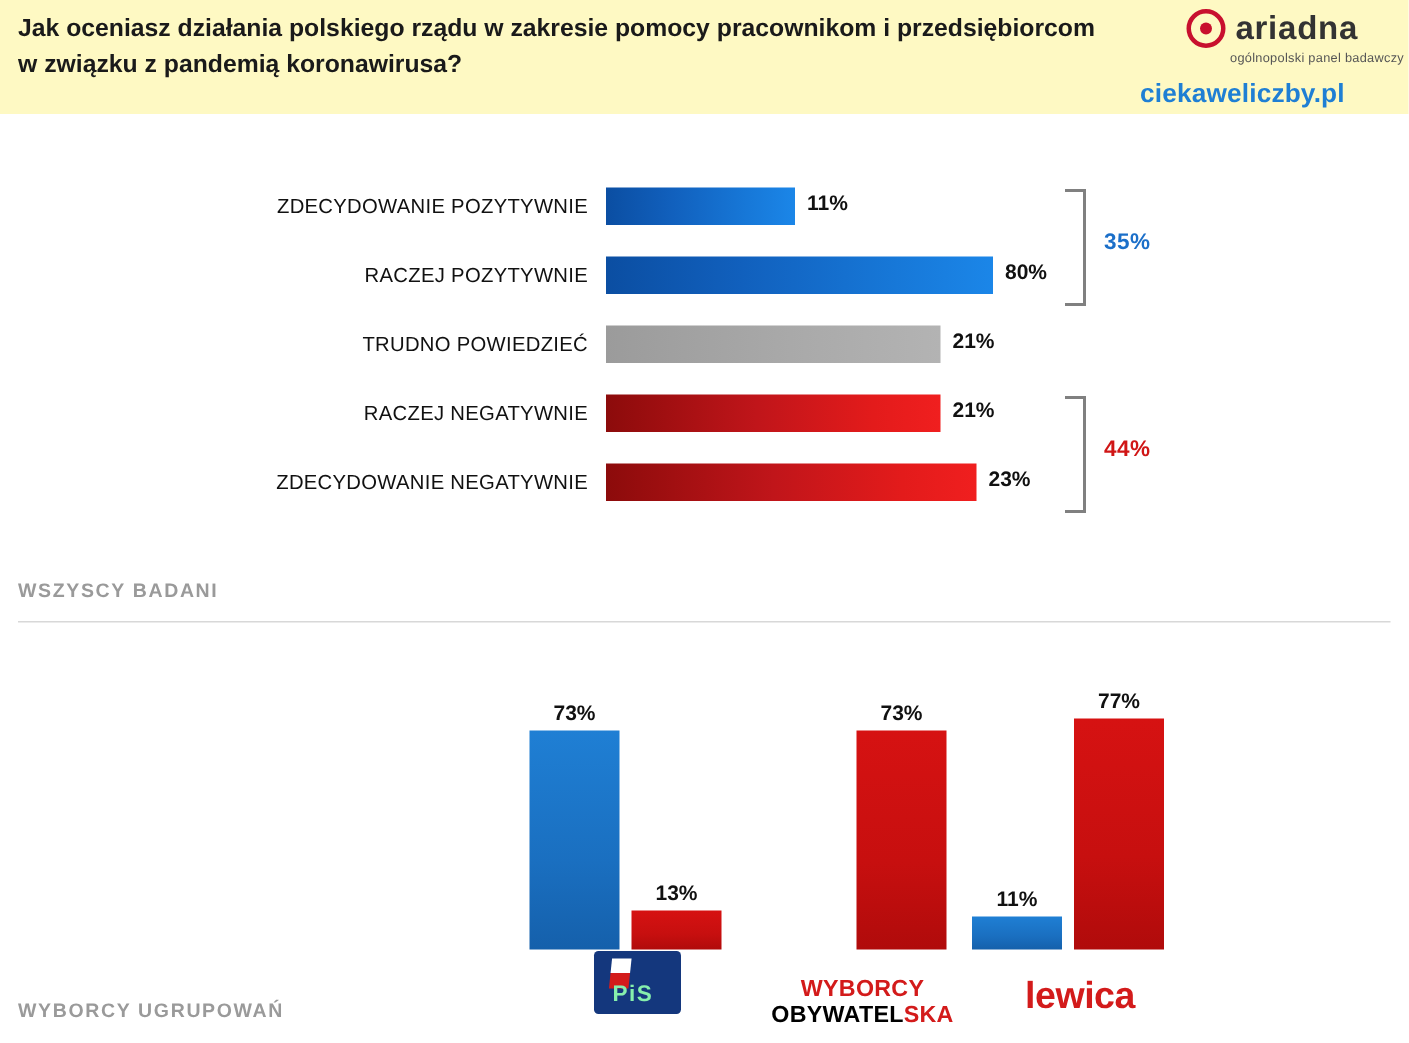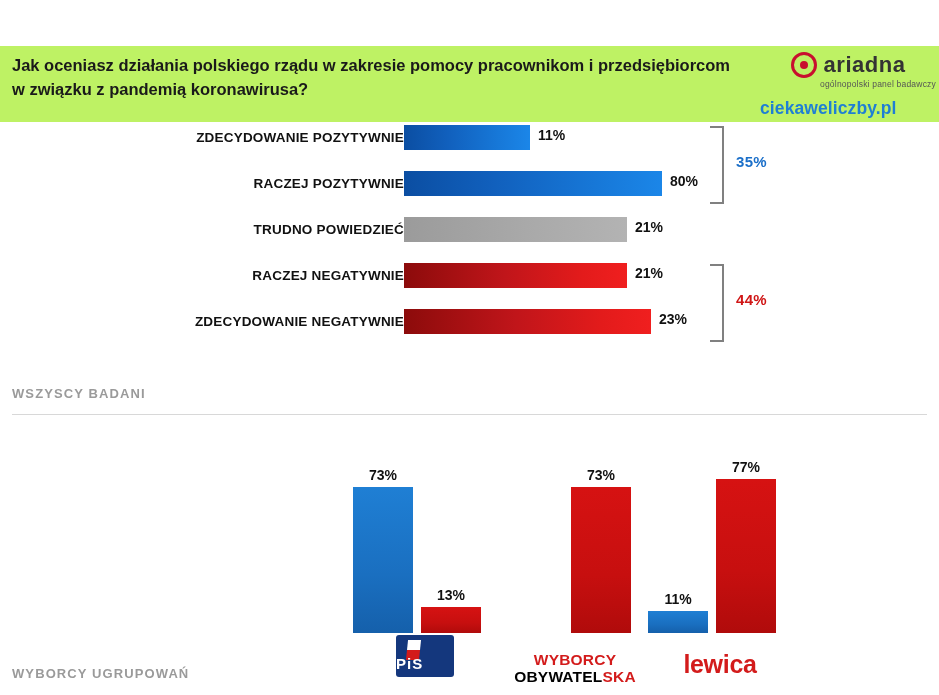--- a/index.html
+++ b/index.html
@@ -7,22 +7,21 @@
     width:939px;height:695px;
     background:#ffffff;
     font-family:"Liberation Sans", sans-serif;
     position:relative;
     overflow:hidden;
     color:#000;
   }
   
   .header{
     position:absolute;left:0;top:0;width:939px;height:76px;
-    background:#bef264;
-    margin-top:46px;
+    background:#fef9c3;
   }
   .header-title{
     position:absolute;left:12px;top:8px;width:735px;
     font-size:16.5px;font-weight:bold;line-height:1.45;
     color:#1a1a1a;
   }
   .brand{
     position:absolute;left:760px;top:6px;width:176px;text-align:left;
   }
   .brand-row{display:flex;align-items:center;gap:7px;justify-content:center;}
@@ -42,21 +41,21 @@
   .brand-site{
     margin-top:9px;font-size:17.5px;font-weight:bold;color:#1f7fd4;
     letter-spacing:.1px;
   }
   
   .top-chart{position:absolute;left:0;top:76px;width:939px;height:300px;}
   .bar-row{position:absolute;left:0;width:939px;height:30px;}
   .bar-label{
     position:absolute;left:0;top:0;width:392px;height:30px;
     text-align:right;line-height:30px;
-    font-size:13.5px;font-weight:bold;color:#111;letter-spacing:.2px;padding-left:12px;
+    font-size:13.5px;font-weight:normal;color:#111;letter-spacing:.2px;
   }
   .bar-track{position:absolute;left:404px;top:2px;height:25px;}
   .bar{height:25px;}
   .bar-val{
     position:absolute;top:0;height:25px;line-height:25px;
     font-size:14px;font-weight:bold;color:#111;white-space:nowrap;
   }
   .b-blue{background:linear-gradient(to right,#0b4ea2 0%,#1160bd 35%,#1778d8 75%,#1b86e8 100%);}
   .b-grey{background:linear-gradient(to right,#9b9b9b 0%,#a9a9a9 55%,#b3b3b3 100%);}
   .b-red{background:linear-gradient(to right,#8c0b0b 0%,#c0151a 45%,#e31b1b 80%,#f01f1f 100%);}
@@ -93,22 +92,22 @@
   .pis-logo{
     display:inline-block;width:58px;height:42px;background:#14377d;
     border-radius:3px;position:relative;
   }
   .pis-logo .flag{
     position:absolute;left:11px;top:5px;width:13px;height:20px;
     background:linear-gradient(to bottom,#fff 0 50%,#d31b1b 50% 100%);
     transform:skewX(-6deg);
   }
   .pis-logo .txt{
-    position:absolute;left:0;top:20px;width:52px;text-align:left;
-    color:#ffffff;font-size:15px;font-weight:bold;letter-spacing:1px;
+    position:absolute;left:0;top:20px;width:52px;text-align:center;
+    color:#86efac;font-size:15px;font-weight:bold;letter-spacing:1px;
   }
   .ko-logo{
     font-size:15.5px;font-weight:bold;line-height:1.05;letter-spacing:.2px;
   }
   .ko-1{color:#d31b1b;}
   .ko-2a{color:#000000;}
   .ko-2b{color:#d31b1b;}
   .lewica-logo{font-size:25px;font-weight:bold;color:#d31b1b;letter-spacing:-.3px;}
 </style>
 </head>

